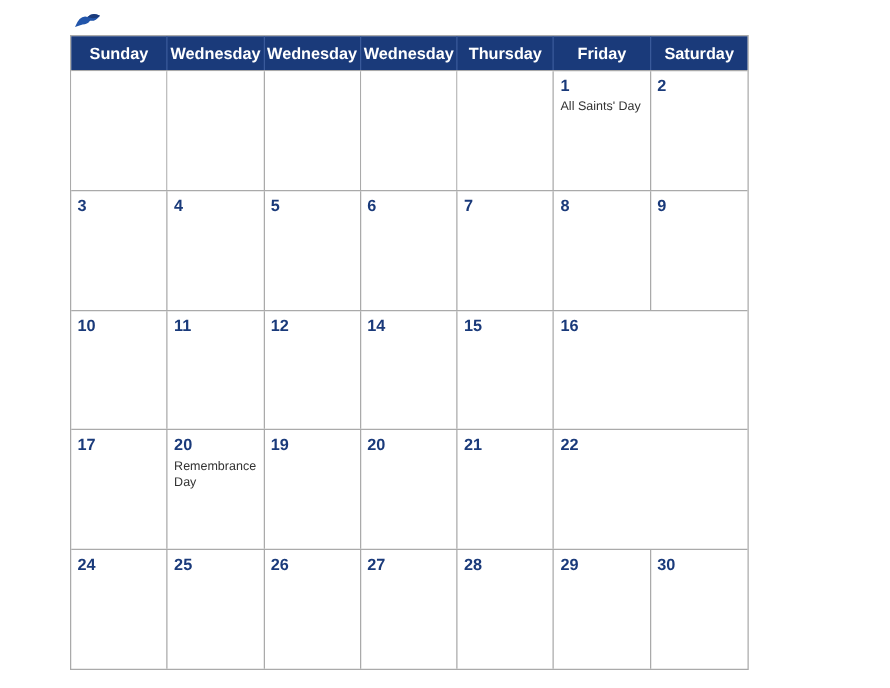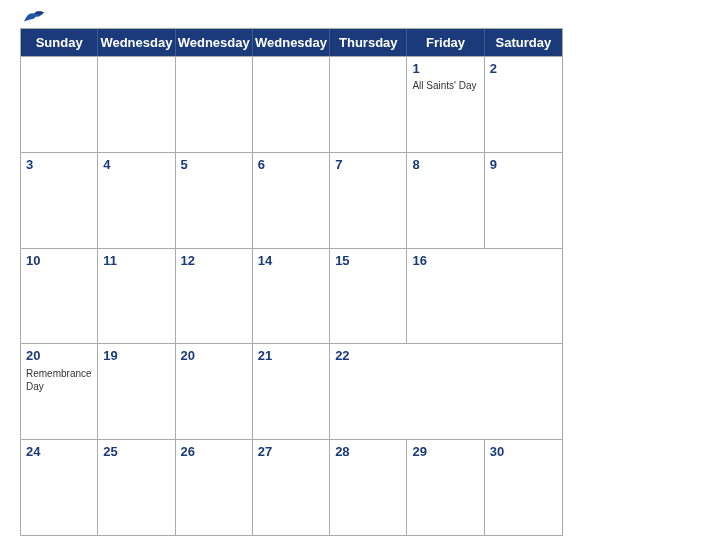--- a/index.html
+++ b/index.html
@@ -9,20 +9,21 @@
       width: 712px;
       height: 550px;
       overflow: hidden;
     }
     .page {
       width: 583px;
       height: 550px;
       padding: 18px 20px 14px 20px;
       display: flex;
       flex-direction: column;
+      margin-left: 36px;
     }
     .header {
       display: flex;
       align-items: center;
       justify-content: center;
       position: relative;
       margin-bottom: 10px;
     }
     .logo {
       position: absolute;
@@ -203,20 +204,23 @@
           </div>
           <div class="day-cell">
             <span class="day-number">15</span>
           </div>
           <div class="day-cell">
             <span class="day-number">16</span>
           </div>
         </div>
         <div class="week-row">
           <div class="day-cell">
+            <span class="day-number">17</span>
+          </div>
+          <div class="day-cell">
             <span class="day-number">20</span>
             <span class="day-event">Remembrance Day</span>
           </div>
           <div class="day-cell">
             <span class="day-number">19</span>
           </div>
           <div class="day-cell">
             <span class="day-number">20</span>
           </div>
           <div class="day-cell">

